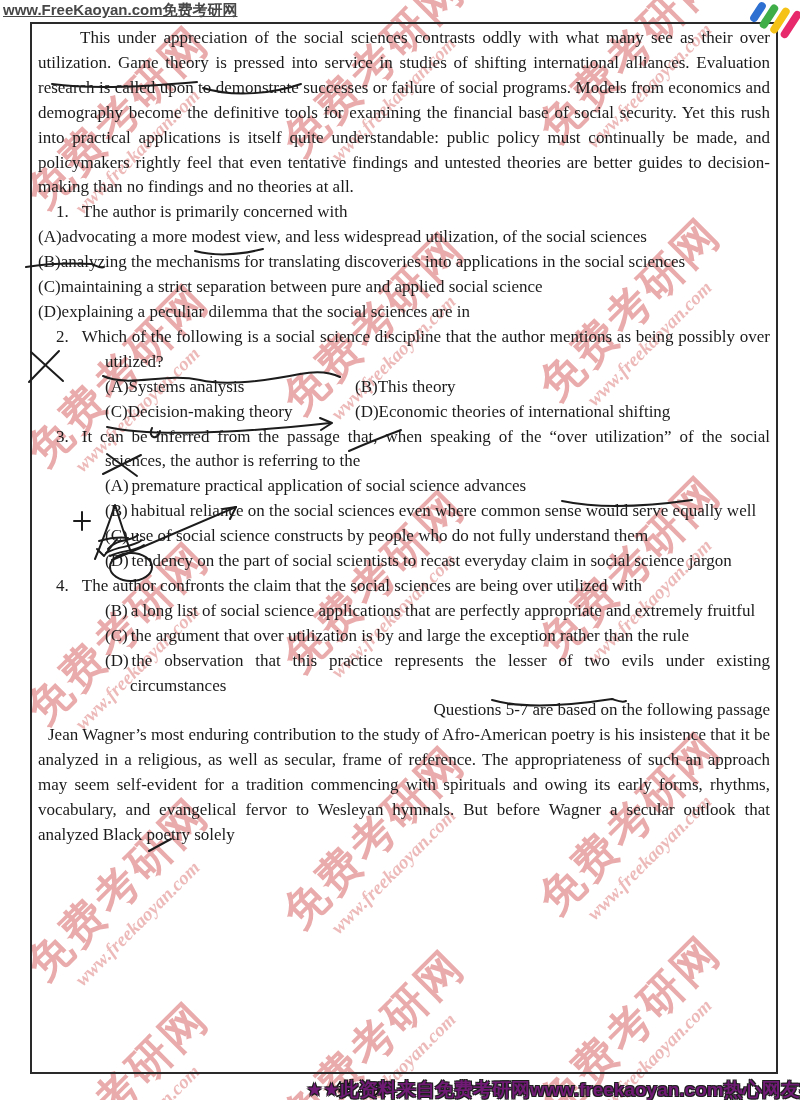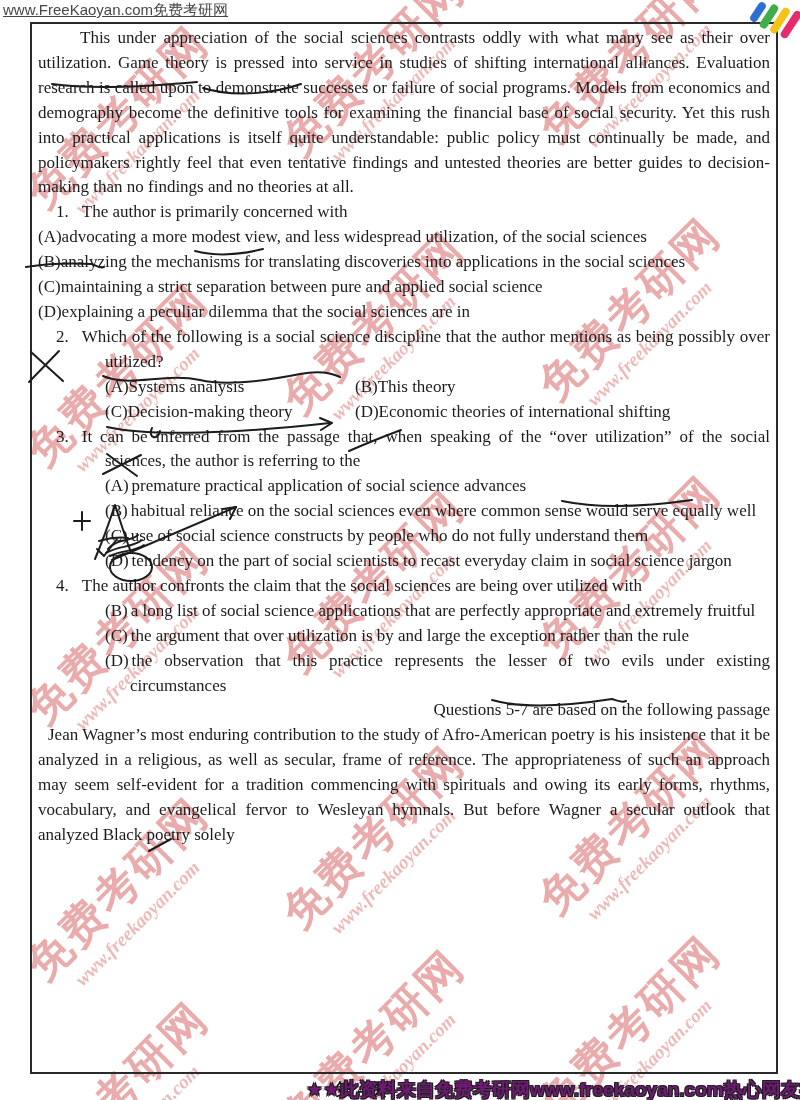--- a/index.html
+++ b/index.html
@@ -2,21 +2,21 @@
 <html><head>
 <meta charset="utf-8">
 <style>
   html,body{margin:0;padding:0;}
   body{width:800px;height:1100px;position:relative;background:#ffffff;overflow:hidden;
        font-family:"Liberation Serif","DejaVu Serif",serif;color:#1b1b1b;}
 
   
   .header{position:absolute;top:1px;left:3px;z-index:4;
           font-family:"Liberation Sans","DejaVu Sans",sans-serif;
-          font-size:15px;font-weight:normal;color:#474747;text-decoration:underline;}
+          font-size:15px;font-weight:bold;color:#474747;text-decoration:underline;}
   .logo{position:absolute;top:0px;left:748px;width:52px;height:40px;z-index:6;}
   .logo i{position:absolute;width:8px;border-radius:5px;transform:rotate(33deg);}
   .logo i:nth-child(1){left:6px;top:1px;height:22px;}
   .logo i:nth-child(2){left:17px;top:3px;height:27px;}
   .logo i:nth-child(3){left:28px;top:6px;height:29px;}
   .logo i:nth-child(4){left:39px;top:9px;height:31px;}
 
   
   .wm-layer{position:absolute;inset:0;z-index:1;pointer-events:none;}
   .wm-tile{position:absolute;width:215px;text-align:center;transform:rotate(-45deg);}

